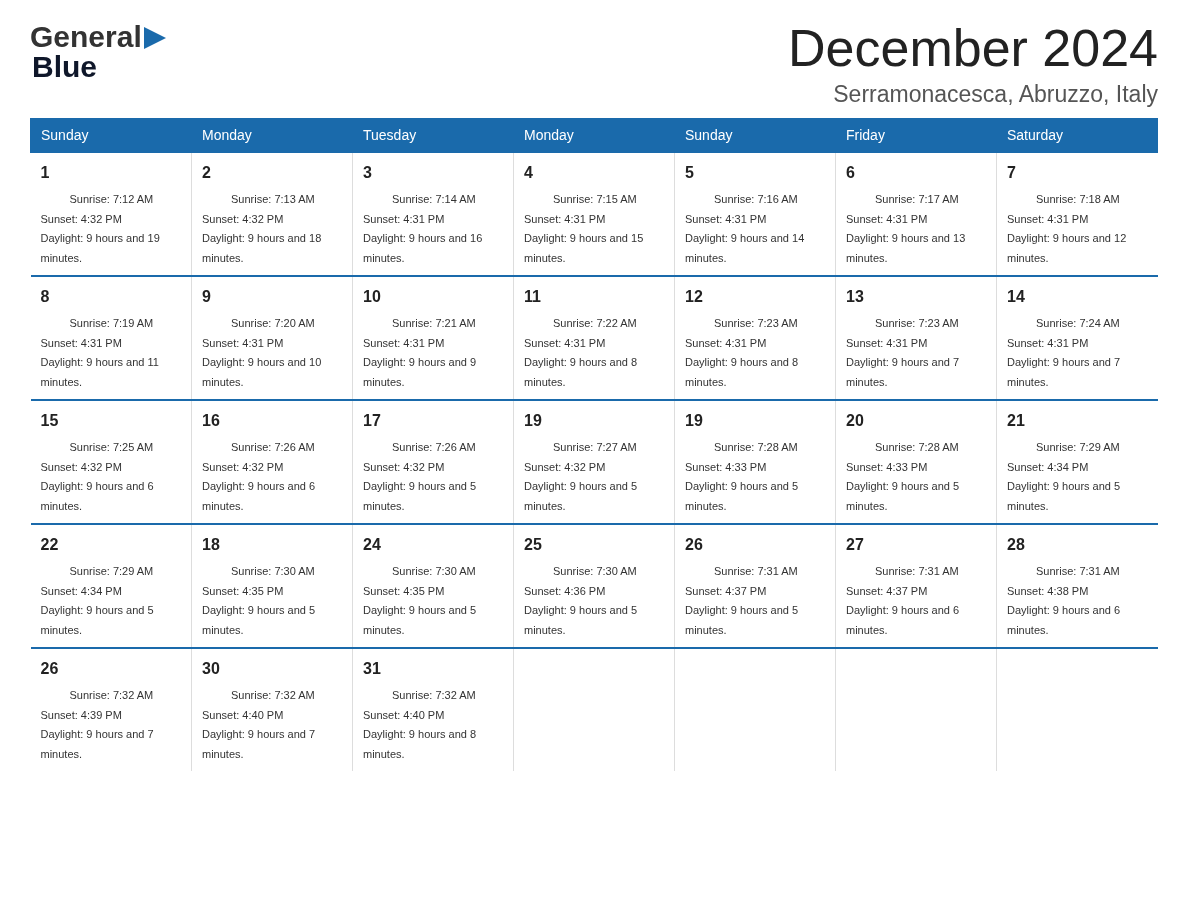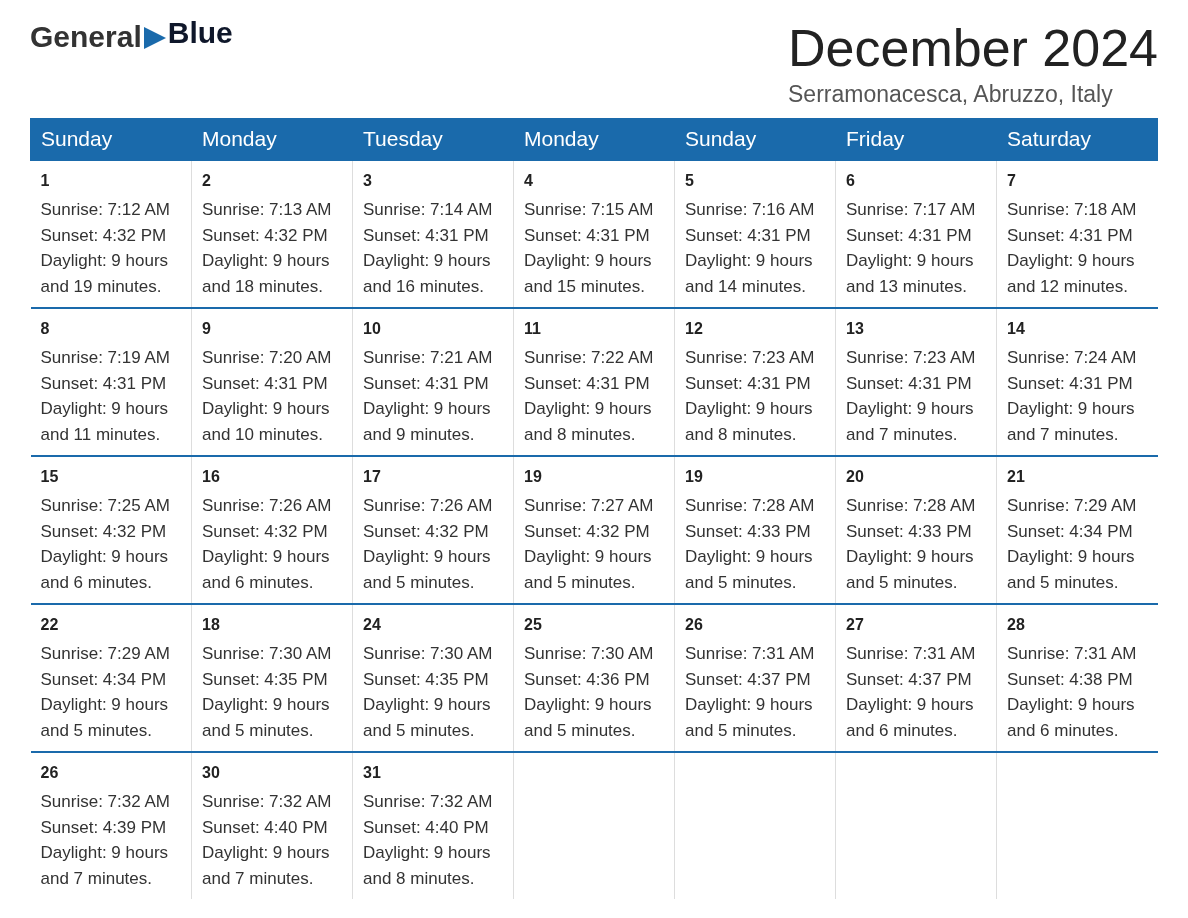--- a/index.html
+++ b/index.html
@@ -11,45 +11,46 @@
       min-height: 918px;
     }
     .header-row {
       display: flex;
       justify-content: space-between;
       align-items: flex-start;
       margin-bottom: 10px;
     }
     .logo {
       display: flex;
+      flex-direction: column;
       align-items: flex-start;
     }
     .title-block {
-      text-align: left;
+      text-align: right;
     }
     .main-title {
       font-size: 52px;
       font-weight: normal;
       color: #222;
       line-height: 1.1;
     }
     .subtitle {
       font-size: 23px;
       color: #555;
       margin-top: 4px;
     }
     .calendar {
       width: 100%;
       border-collapse: collapse;
       margin-top: 10px;
     }
     .calendar thead th {
       background-color: #1a6aab;
       color: #fff;
-      font-size: 21px;
+      font-size: 14px;
       font-weight: normal;
       padding: 8px 10px;
       text-align: left;
       border: 1px solid #1a6aab;
     }
     .calendar tbody td {
       vertical-align: top;
       border: 1px solid #ccc;
       border-top: 2px solid #1a6aab;
       padding: 8px 10px;
@@ -72,22 +73,23 @@
       border-bottom: none;
     }
     .day-number {
       font-size: 16px;
       font-weight: bold;
       color: #222;
       display: block;
       margin-bottom: 4px;
     }
     .day-info {
-      font-size: 17px;
+      font-size: 11px;
       color: #333;
+      margin-left: 29px;
     }
     .empty-cell {
       background: #fff;
     }
   </style>
 </head>
 <body>
 
 <div class="header-row">
   <div class="logo">

